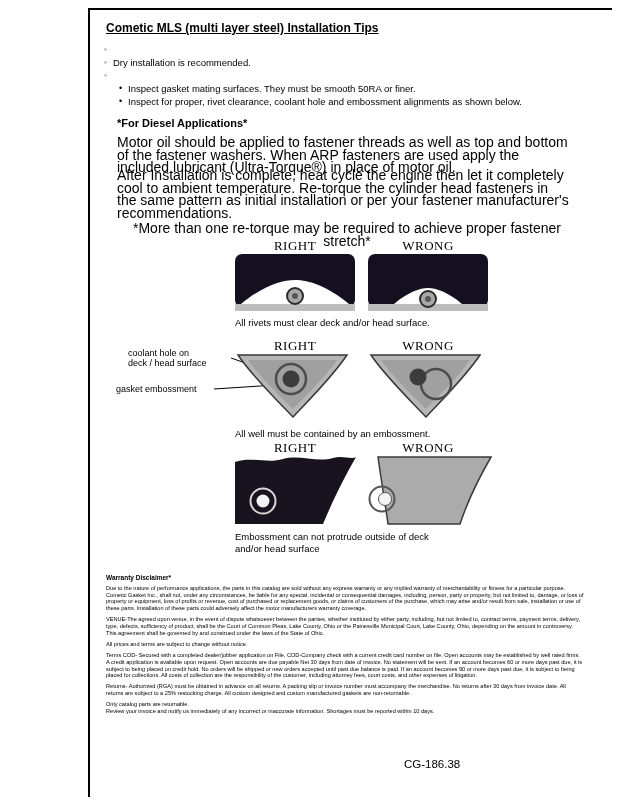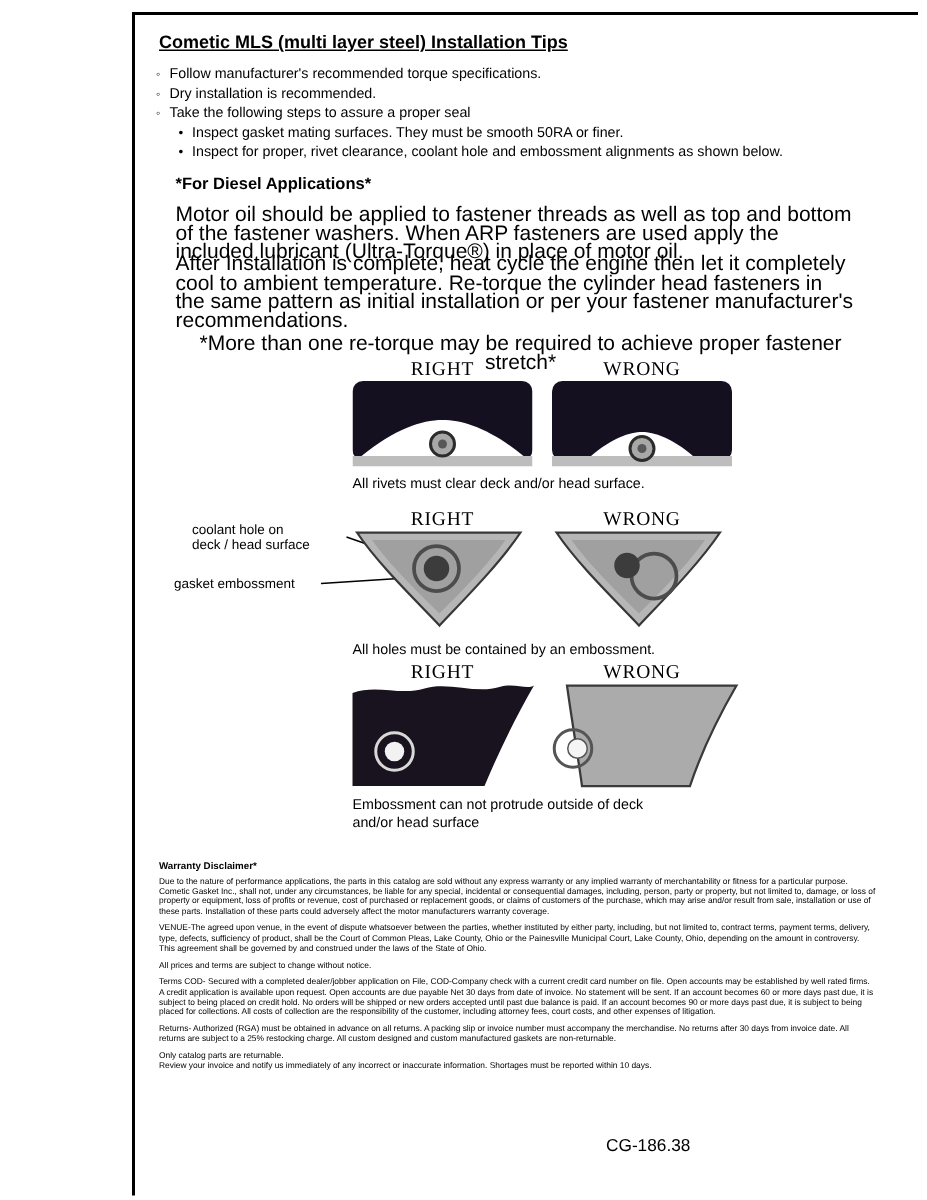--- a/index.html
+++ b/index.html
@@ -39,29 +39,27 @@
 </head>
 <body>
 
 <div class="frame"></div>
 
 <div class="title">Cometic MLS (multi layer steel) Installation Tips</div>
 
 <div class="tips">
   <div class="tip">
     <span class="b1">◦</span>
-    <span>Follow manufacturer's recommended torque specifications.</span>
   </div>
   <div class="tip">
     <span class="b1">◦</span>
     <span>Dry installation is recommended.</span>
   </div>
   <div class="tip">
     <span class="b1">◦</span>
-    <span>Take the following steps to assure a proper seal</span>
   </div>
   <div class="tip sub">
     <span class="b2">•</span>
     <span>Inspect gasket mating surfaces.  They must be smooth 50RA or finer.</span>
   </div>
   <div class="tip sub">
     <span class="b2">•</span>
     <span>Inspect for proper, rivet clearance, coolant hole and embossment alignments as shown below.</span>
   </div>
 </div>
@@ -113,21 +111,21 @@
     <circle cx="56" cy="27" r="8.5" fill="#3c3c3c"></circle>
   </svg>
 
   <svg class="dimg" style="left:268px;top:114px;" width="115" height="68" viewBox="0 0 115 68">
     <path d="M3,3 L112,3 C98,24 74,48 58,65 C42,48 17,24 3,3 Z" fill="#b6b6b6" stroke="#383838" stroke-width="1.5"></path>
     <path d="M13,8 L102,8 C90,25 71,44 58,57 C45,44 25,25 13,8 Z" fill="#a0a0a0"></path>
     <circle cx="68" cy="32" r="15" fill="none" stroke="#4c4c4c" stroke-width="2.5"></circle>
     <circle cx="50" cy="25" r="8.5" fill="#3c3c3c"></circle>
   </svg>
 
-  <div class="cap" style="left:135px;top:190px;">All holes must be contained by an embossment.</div>
+  <div class="cap" style="left:135px;top:190px;">All well must be contained by an embossment.</div>
 
   <div class="rw" style="left:145px;top:202px;">RIGHT</div>
   <div class="rw" style="left:278px;top:202px;">WRONG</div>
 
   <svg class="dimg" style="left:133px;top:216px;" width="125" height="72" viewBox="0 0 125 72">
     <path d="M2,8 C18,2 34,10 50,5 C66,0 84,9 100,4 C110,1 118,6 123,3 C112,22 100,46 90,70 L2,70 Z" fill="#18131f"></path>
     <circle cx="30" cy="47" r="12.5" fill="none" stroke="#d8d8d8" stroke-width="2"></circle>
     <circle cx="30" cy="47" r="6.5" fill="#f2f2f2"></circle>
   </svg>
 

